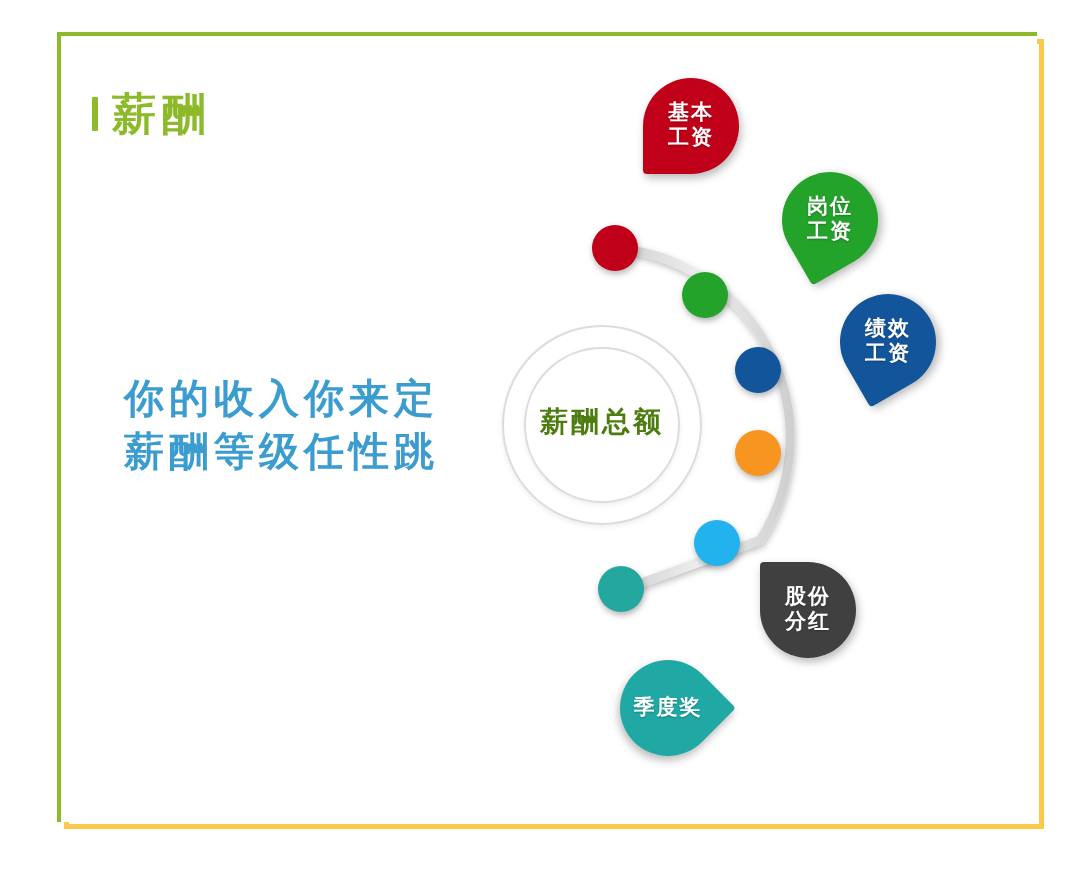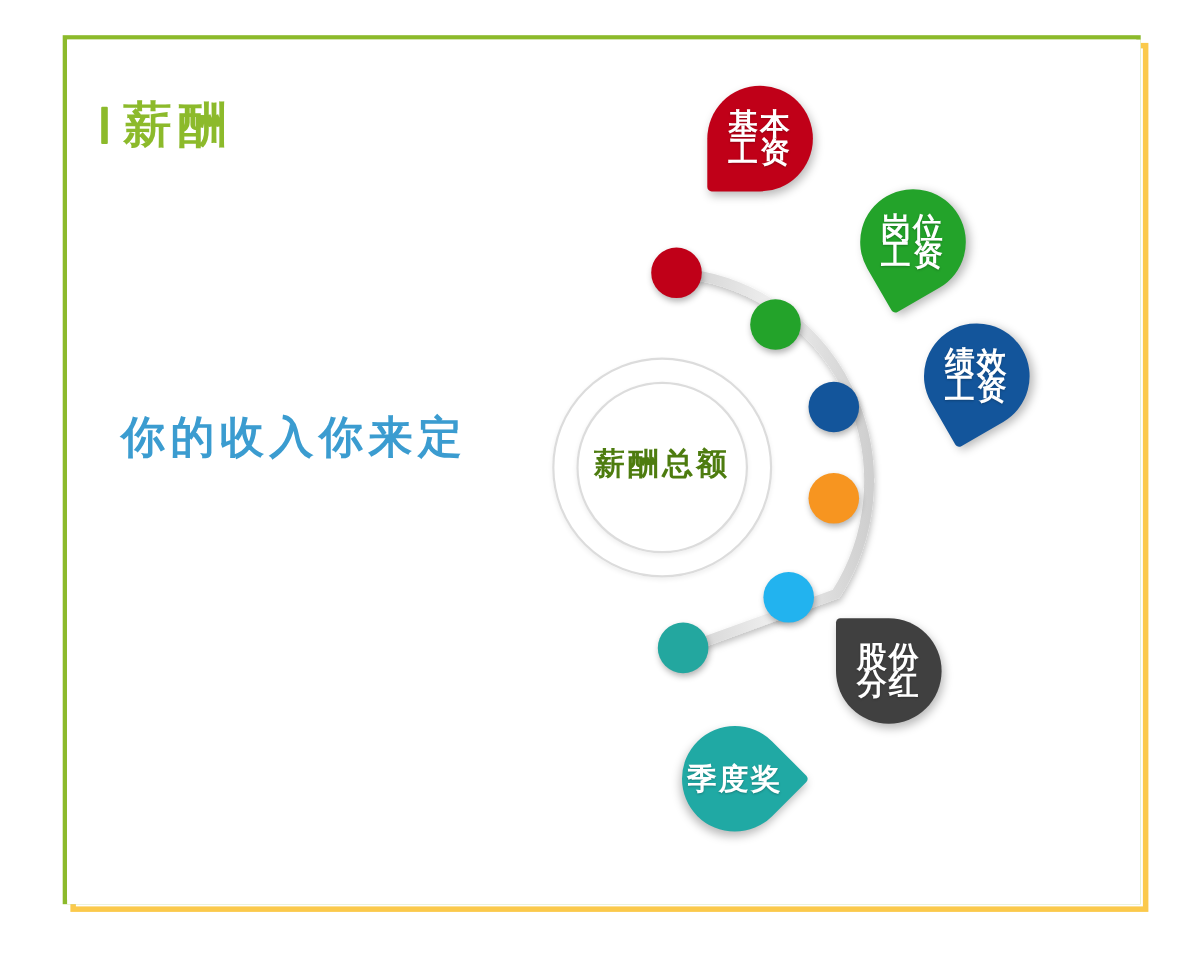--- a/index.html
+++ b/index.html
@@ -67,21 +67,21 @@
     font-size: 44px;
     font-weight: bold;
     letter-spacing: 6px;
     line-height: 1;
     white-space: nowrap;
   }
 
   
   #slogan {
     position: absolute;
-    left: 110px; top: 372px;
+    left: 124px; top: 372px;
     z-index: 5;
     text-align: center;
   }
   .slogan-line {
     color: #3b9cd0;
     font-size: 40px;
     font-weight: bold;
     letter-spacing: 5px;
     line-height: 53px;
     white-space: nowrap;
@@ -133,29 +133,30 @@
     position: absolute;
     width: 96px;
     height: 96px;
     display: flex;
     align-items: center;
     justify-content: center;
     box-shadow: 2px 4px 9px rgba(0,0,0,0.28);
   }
   .droplet-label {
     color: #ffffff;
-    font-size: 27px;
+    font-size: 21px;
     font-weight: bold;
     line-height: 25px;
     letter-spacing: 2px;
     text-align: right;
     text-shadow: 0 1px 2px rgba(0,0,0,0.25);
     white-space: pre-line;
     position: relative;
     z-index: 2;
+    font-family: Liberation Mono, monospace;
   }
   
   .pt-bl { border-radius: 50% 50% 50% 4px; }   
   .pt-l  { border-radius: 50% 50% 50% 4px; transform: rotate(-30deg); }
   .pt-tl { border-radius: 4px 50% 50% 50%; }
   .droplet.pt-l .droplet-label { transform: rotate(30deg); }
   .pt-t  { border-radius: 50% 4px 50% 50%; transform: rotate(45deg); }
   .droplet.pt-t .droplet-label { transform: rotate(-45deg); }
 </style>
 </head>
@@ -167,20 +168,21 @@
   <div id="frame-plate"></div>
   <div id="frame-outer"></div>
 
   <div id="heading">
     <div id="heading-marker"></div>
     <div id="heading-text">薪酬</div>
   </div>
 
   <div id="slogan">
     <div class="slogan-line">你的收入你来定</div>
+    <div class="slogan-line">薪酬等级任性跳</div>
   </div>
 
   <div id="diagram">
 
     <svg width="1080" height="872" style="position:absolute;left:0;top:0;">
       <defs>
         <filter id="arcShadow" x="-30%" y="-30%" width="160%" height="160%">
           <feDropShadow dx="1" dy="3" stdDeviation="3" flood-color="#000000" flood-opacity="0.25"></feDropShadow>
         </filter>
         <linearGradient id="arcGrad" x1="0" y1="0" x2="1" y2="0">

